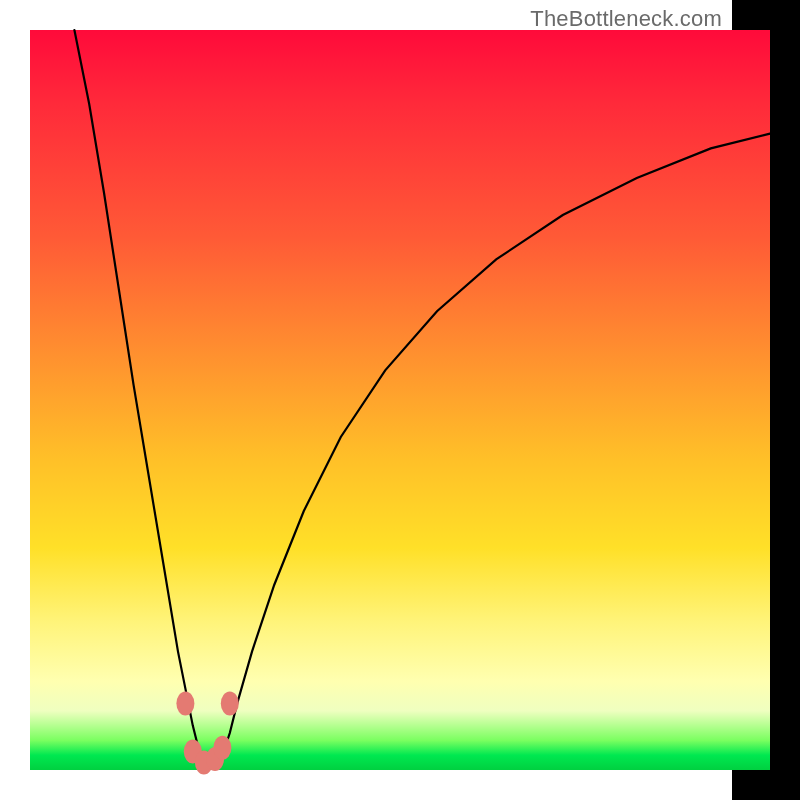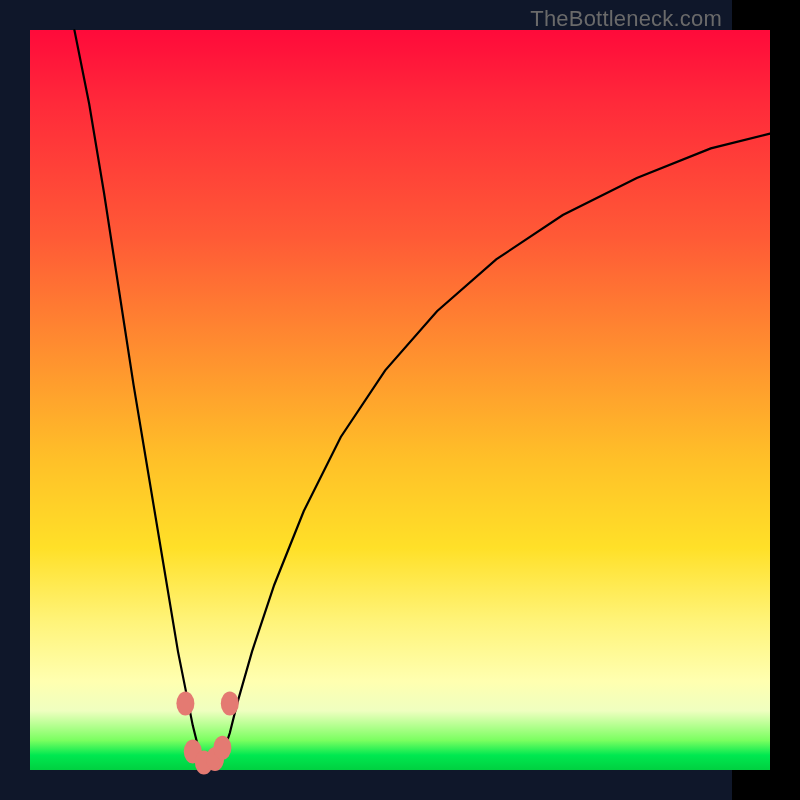--- a/index.html
+++ b/index.html
@@ -8,21 +8,21 @@
     width: 800px;
     height: 800px;
     background: #000;
     overflow: hidden;
     font-family: Arial, Helvetica, sans-serif;
   }
   .frame {
     position: absolute;
     left: 0; top: 0;
     width: 732px; height: 800px;
-    background: #0f172a;
+    background: #ffffff;
   }
   .plot-area {
     position: absolute;
     left: 30px;
     top: 30px;
     width: 740px;
     height: 740px;
     
     background: linear-gradient(
       to bottom,

